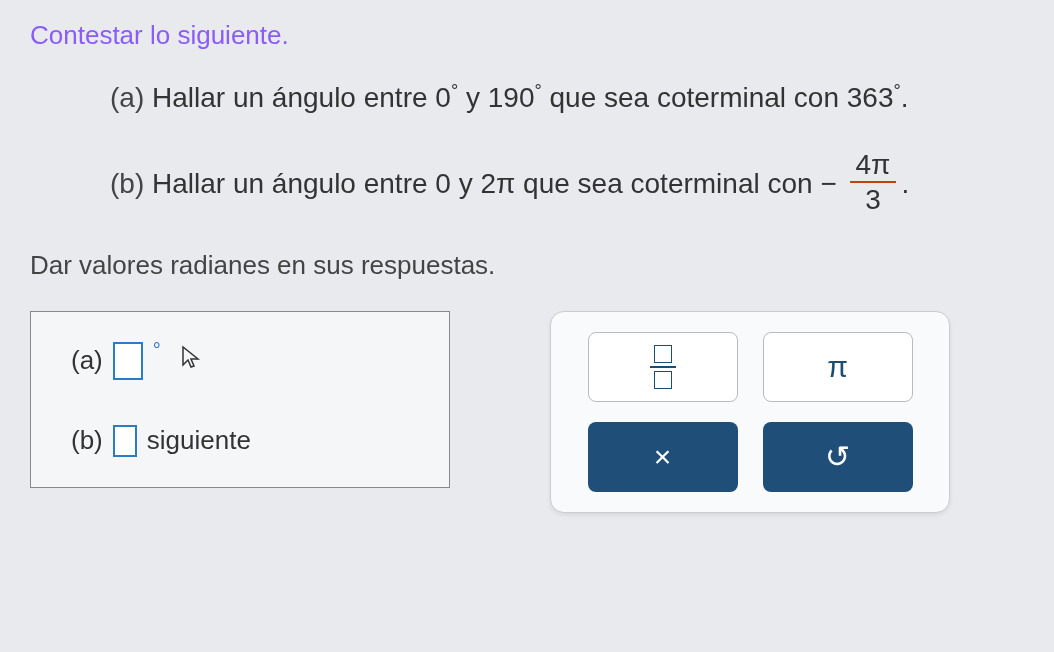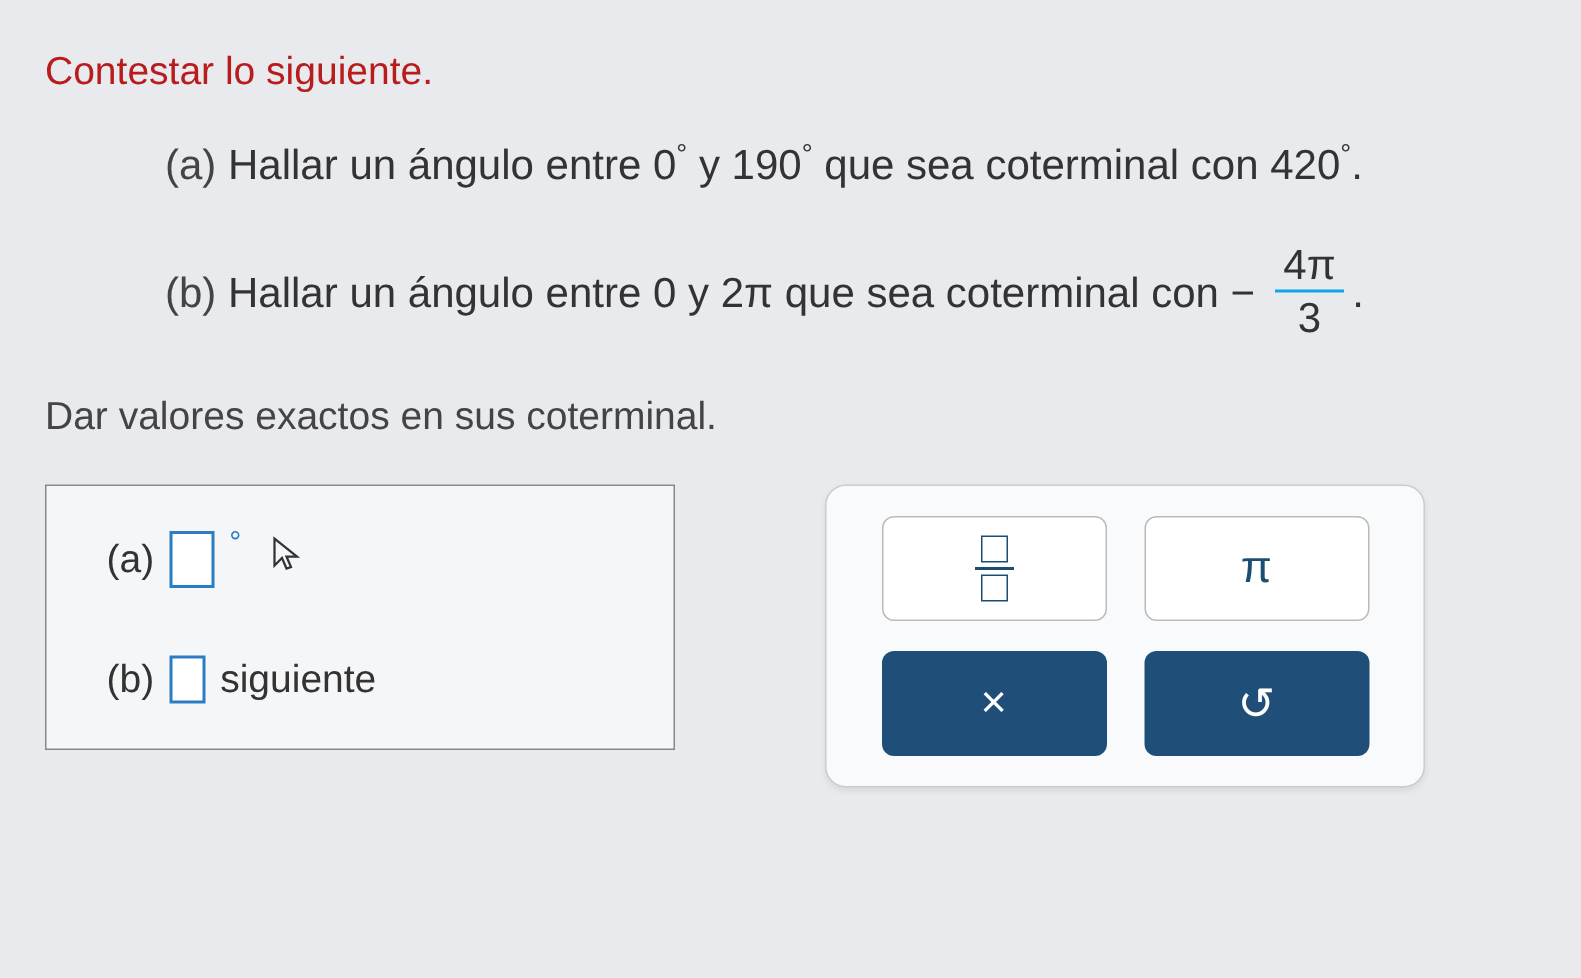--- a/index.html
+++ b/index.html
@@ -10,23 +10,22 @@
     body {
       font-family: Arial, Helvetica, sans-serif;
       background: #e8eaed;
       color: #333;
       padding: 20px 30px;
       width: 1054px;
       height: 652px;
     }
     .instruction {
       font-size: 26px;
-      color: #b91c1c;
+      color: #8b5cf6;
       margin-bottom: 25px;
-      margin-top: 12px;
     }
     .questions {
       margin-left: 80px;
     }
     .question-line {
       font-size: 28px;
       color: #333;
       margin-bottom: 30px;
       line-height: 1.6;
     }
@@ -40,21 +39,21 @@
     .fraction {
       display: inline-flex;
       flex-direction: column;
       align-items: center;
       vertical-align: middle;
       margin: 0 5px;
       position: relative;
       top: -3px;
     }
     .fraction .num {
-      border-bottom: 2px solid #0ea5e9;
+      border-bottom: 2px solid #c2410c;
       padding: 0 6px;
       font-size: 28px;
       line-height: 1.2;
     }
     .fraction .den {
       padding: 0 6px;
       font-size: 28px;
       line-height: 1.2;
     }
     .hint {
@@ -159,34 +158,34 @@
       margin: 3px 0;
     }
   </style>
 </head>
 <body>
 
 <div class="instruction">Contestar lo siguiente.</div>
 
 <div class="questions">
   <div class="question-line">
-    <span class="label">(a)</span><span> Hallar un ángulo entre </span><span>0</span><span class="deg">°</span><span> y </span><span>190</span><span class="deg">°</span><span> que sea coterminal con </span><span>420</span><span class="deg">°</span><span>.</span>
+    <span class="label">(a)</span><span> Hallar un ángulo entre </span><span>0</span><span class="deg">°</span><span> y </span><span>190</span><span class="deg">°</span><span> que sea coterminal con </span><span>363</span><span class="deg">°</span><span>.</span>
   </div>
 
   <div class="question-line">
     <span class="label">(b)</span><span> Hallar un ángulo entre </span><span>0</span><span> y </span><span>2π</span><span> que sea coterminal con </span>
     <span>−</span>
     <span class="fraction">
       <span class="num">4π</span>
       <span class="den">3</span>
     </span><span>.</span>
   </div>
 </div>
 
-<div class="hint">Dar valores exactos en sus coterminal.</div>
+<div class="hint">Dar valores radianes en sus respuestas.</div>
 
 <div class="bottom-row">
 
   <div class="answer-box">
     <div class="answer-line">
       <span>(a)</span>
       <span class="input-box"></span>
       <span class="degree-mark">°</span>
       <span class="cursor-icon">
         <svg width="20" height="26" viewBox="0 0 20 26">

